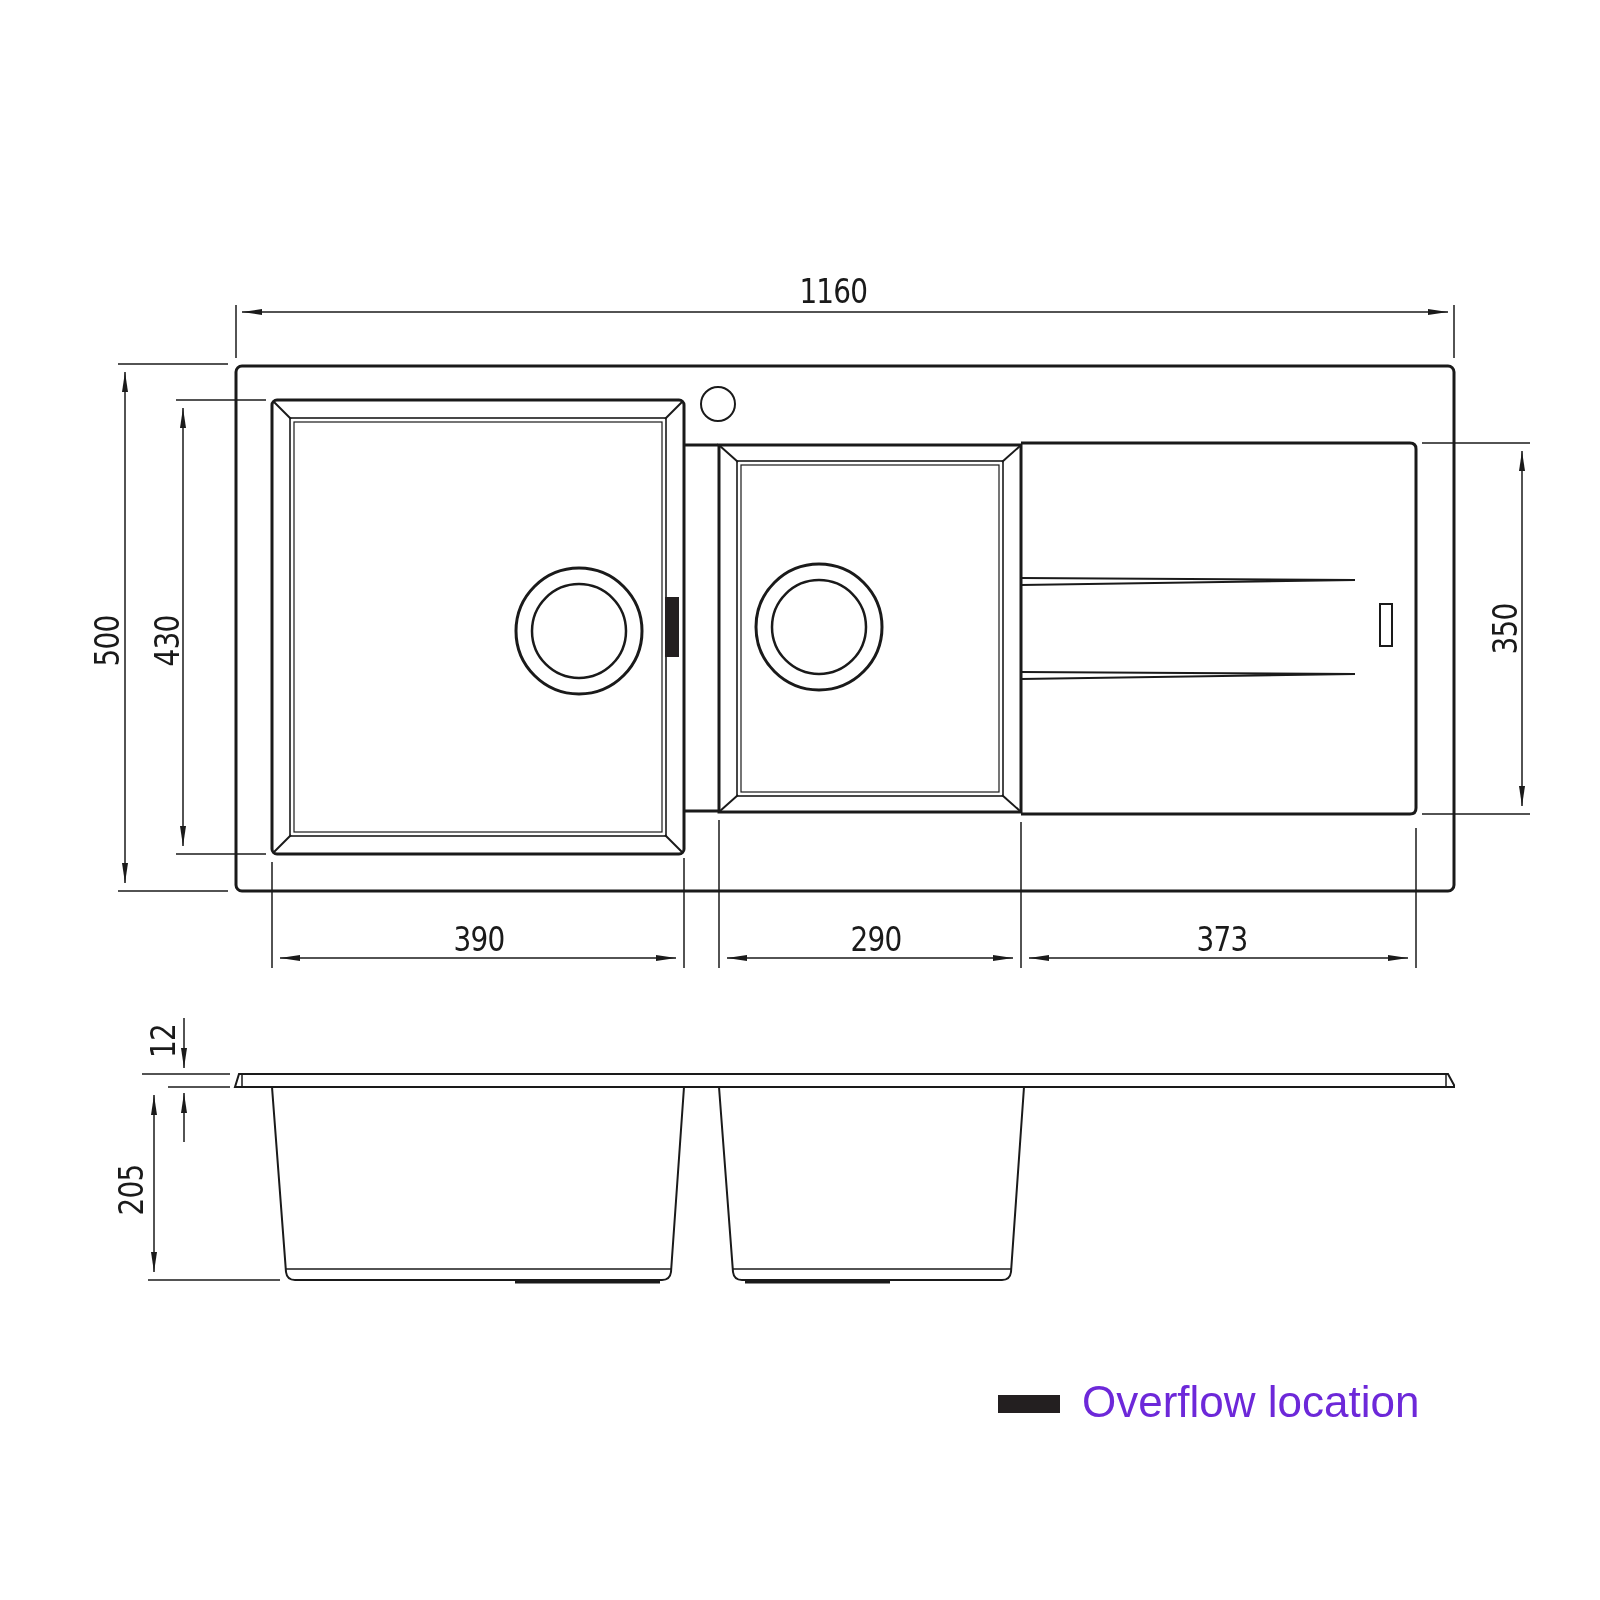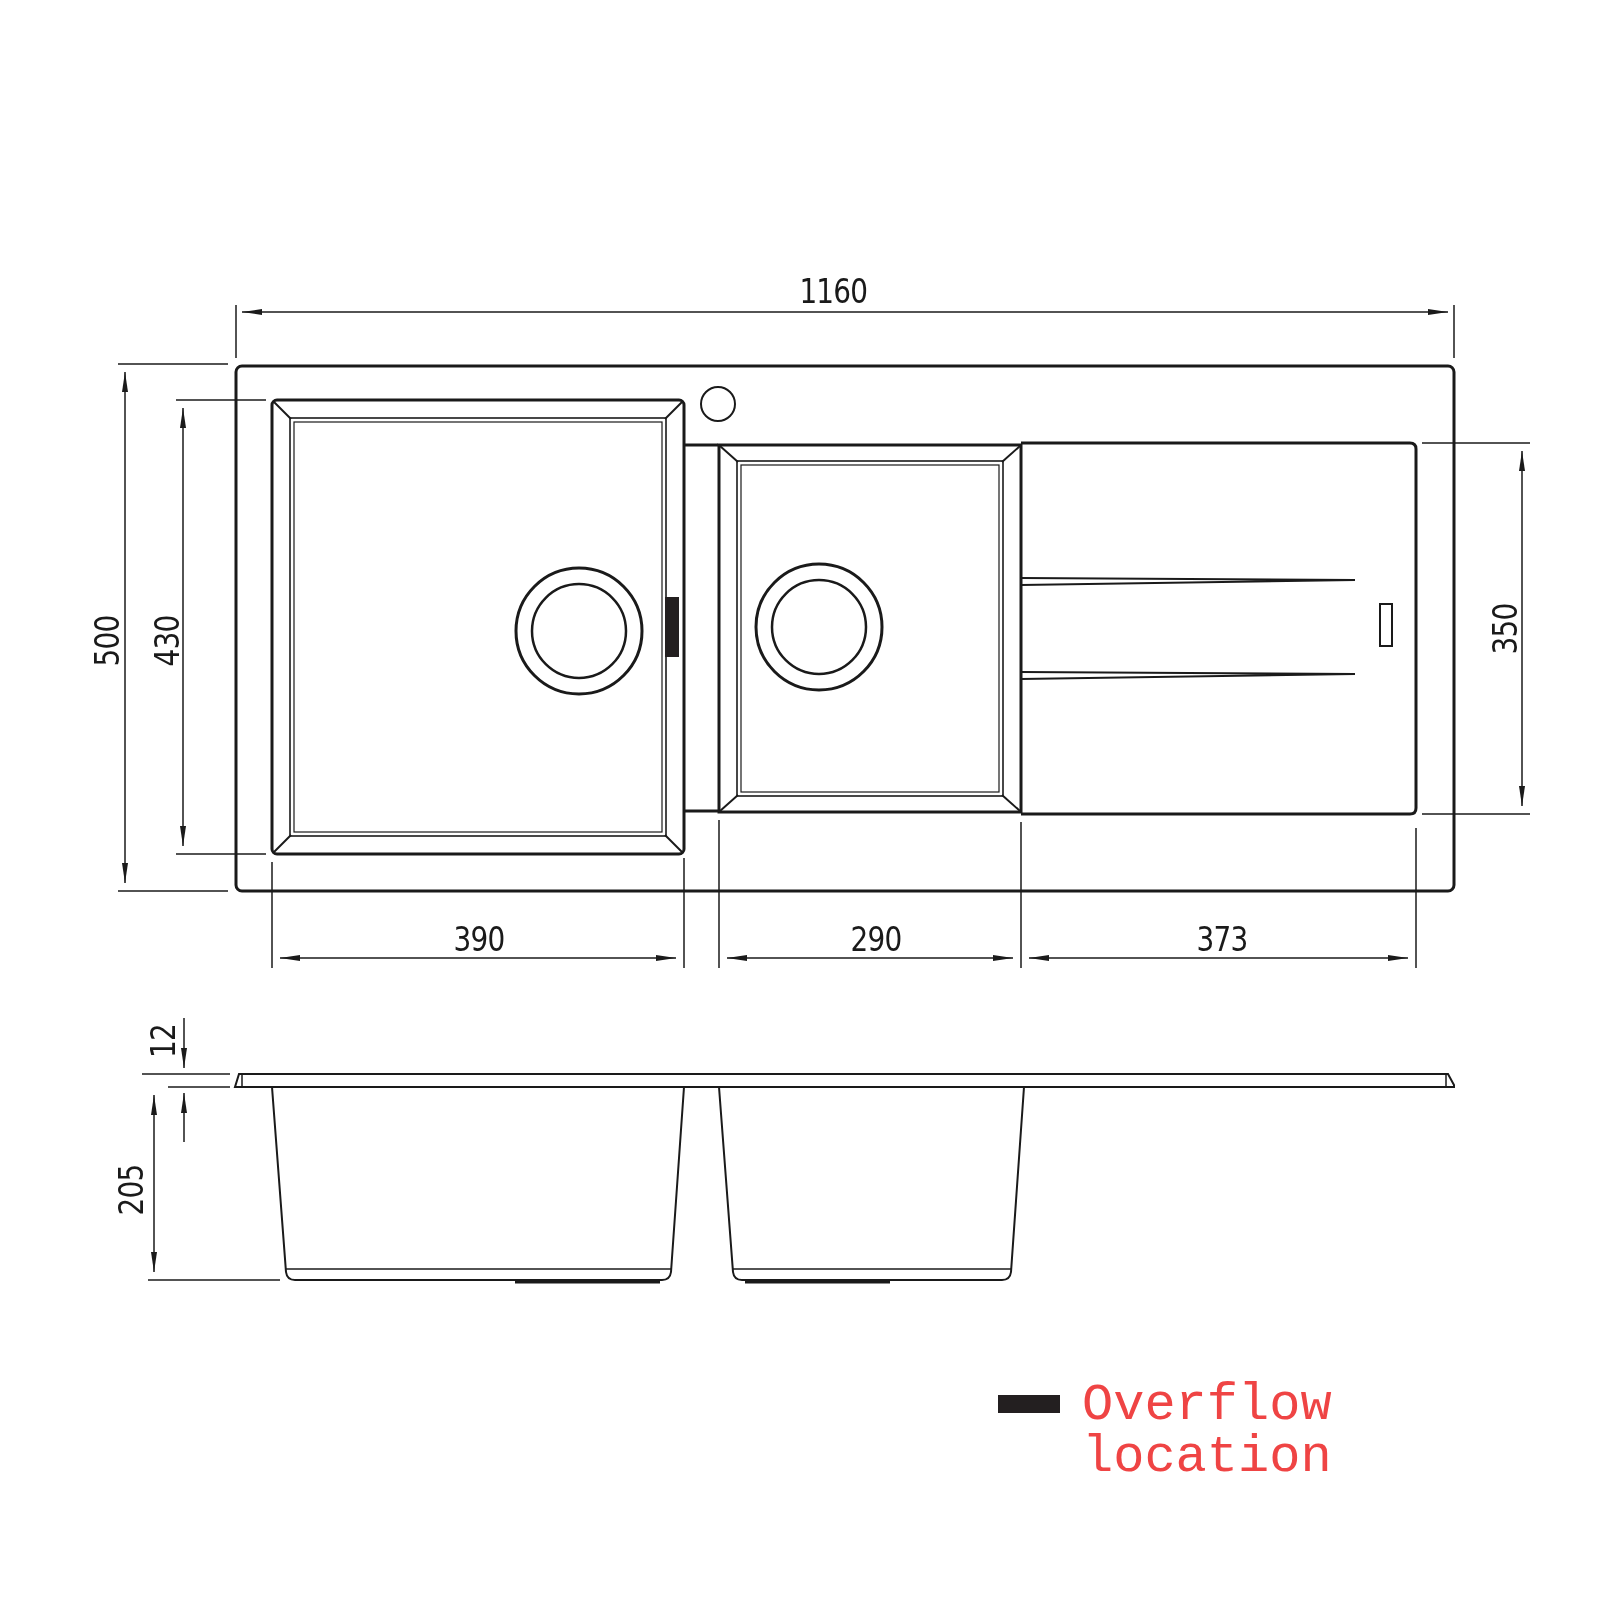--- a/index.html
+++ b/index.html
@@ -1,21 +1,21 @@
 <!DOCTYPE html>
 <html><head>
   <meta charset="utf-8">
   <style>
     html, body { margin: 0; padding: 0; background: #ffffff; }
     body { width: 1600px; height: 1600px; position: relative; overflow: hidden; }
     svg { position: absolute; left: 0; top: 0; }
     .lbl { position: absolute; font-family: "DejaVu Sans", sans-serif; color: #1a1a1a; font-size: 34px; line-height: 1; white-space: nowrap; letter-spacing: -1px; transform-origin: center center; }
     .lbl.cond { transform: scaleX(0.82); }
     .lbl.rot { transform: rotate(-90deg) scaleX(0.82); }
-    .legend-text { position: absolute; font-family: Liberation Mono, monospace; color: #ef4444; font-size: 52px; line-height: 1; left: 1082px; top: 1380px; }
+    .legend-text { position: absolute; font-family: Liberation Sans, sans-serif; color: #6d28d9; font-size: 44px; line-height: 1; left: 1082px; top: 1380px; }
     .legend-swatch { position: absolute; left: 998px; top: 1395px; width: 62px; height: 18px; background: #231f20; }
   </style>
 </head>
 <body>
 
 <svg width="1600" height="1600" viewBox="0 0 1600 1600" xmlns="http://www.w3.org/2000/svg">
   <defs>
     <marker id="arr" viewBox="0 0 20 10" refX="20" refY="5" markerWidth="20" markerHeight="10" orient="auto-start-reverse" markerUnits="userSpaceOnUse">
       <path d="M0,2 L20,5 L0,8 Z" fill="#1a1a1a"></path>
     </marker>

